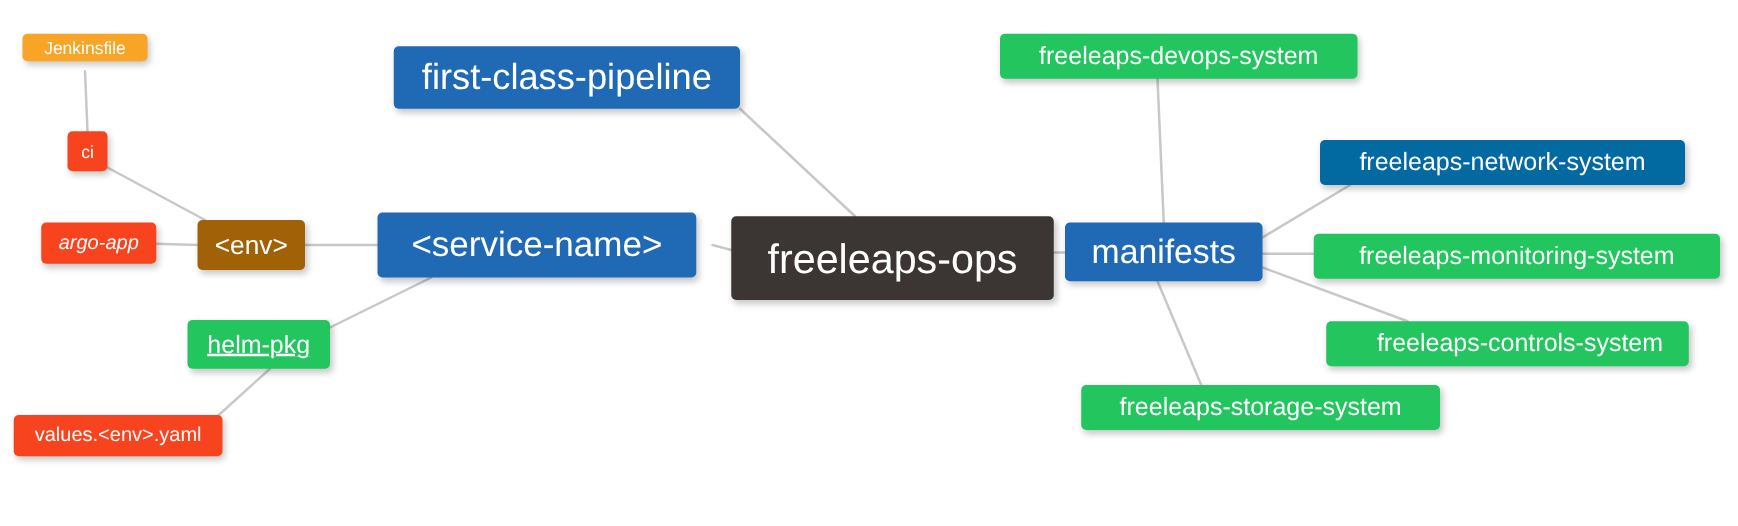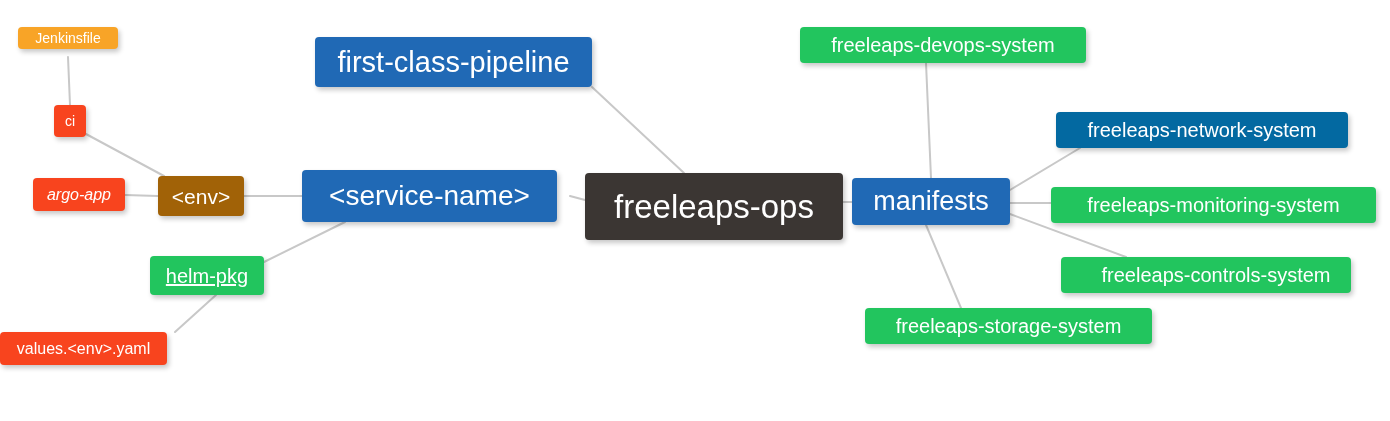--- a/index.html
+++ b/index.html
@@ -78,21 +78,21 @@
       </div>
       <div class="node" style="left: 33px; top: 178px; width: 92px; height: 33px; background: rgb(248, 68, 30); font-size: 16px; font-style: italic;">
         <span class="node-label">argo-app</span>
       </div>
       <div class="node" style="left: 158px; top: 176px; width: 86px; height: 40px; background: #a16207; font-size: 21px;">
         <span class="node-label">&lt;env&gt;</span>
       </div>
       <div class="node" style="left: 150px; top: 256px; width: 114px; height: 39px; background: rgb(34, 197, 94); font-size: 20px; text-decoration: underline;">
         <span class="node-label">helm-pkg</span>
       </div>
-      <div class="node" style="left: 0; top: 332px; width: 167px; height: 33px; background: rgb(248, 68, 30); font-size: 16px;">
+      <div class="node" style="left: 11px; top: 332px; width: 167px; height: 33px; background: rgb(248, 68, 30); font-size: 16px;">
         <span class="node-label">values.&lt;env&gt;.yaml</span>
       </div>
       <div class="node" style="left: 315px; top: 37px; width: 277px; height: 50px; background: rgb(32, 105, 181); font-size: 29px;">
         <span class="node-label">first-class-pipeline</span>
       </div>
       <div class="node" style="left: 302px; top: 170px; width: 255px; height: 52px; background: rgb(32, 105, 181); font-size: 28px;">
         <span class="node-label">&lt;service-name&gt;</span>
       </div>
       <div class="node" style="left: 585px; top: 173px; width: 258px; height: 67px; background: rgb(59, 54, 51); font-size: 33px; justify-content: center;">
         <span class="node-label">freeleaps-ops</span>

